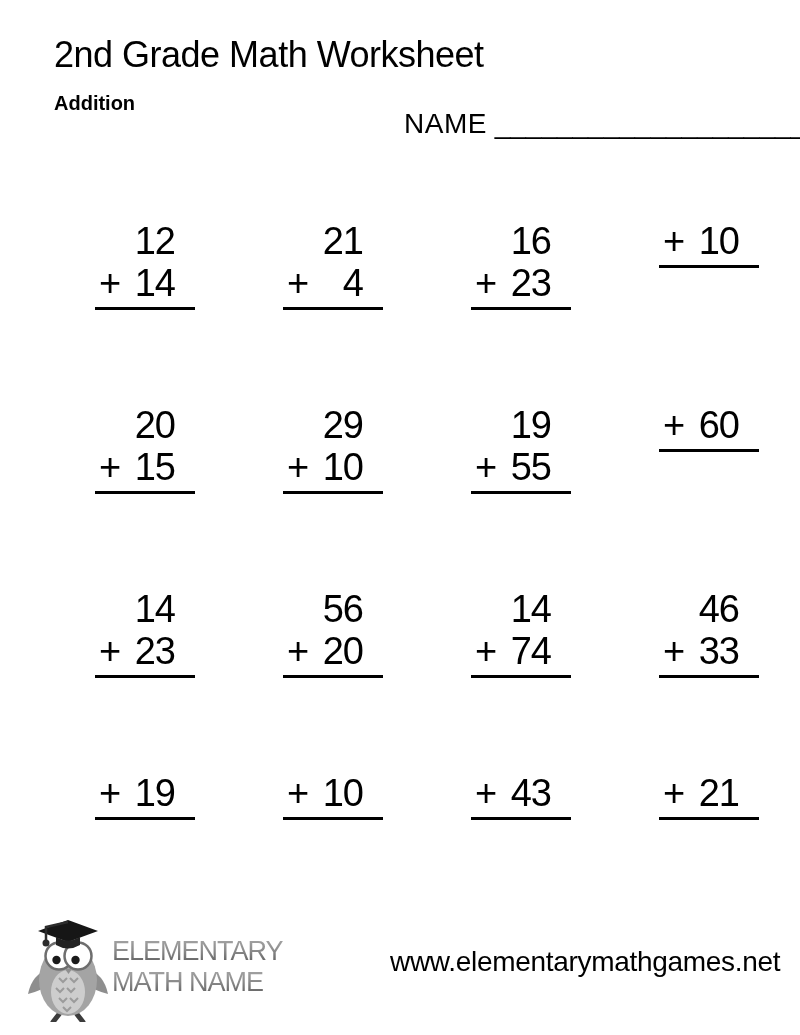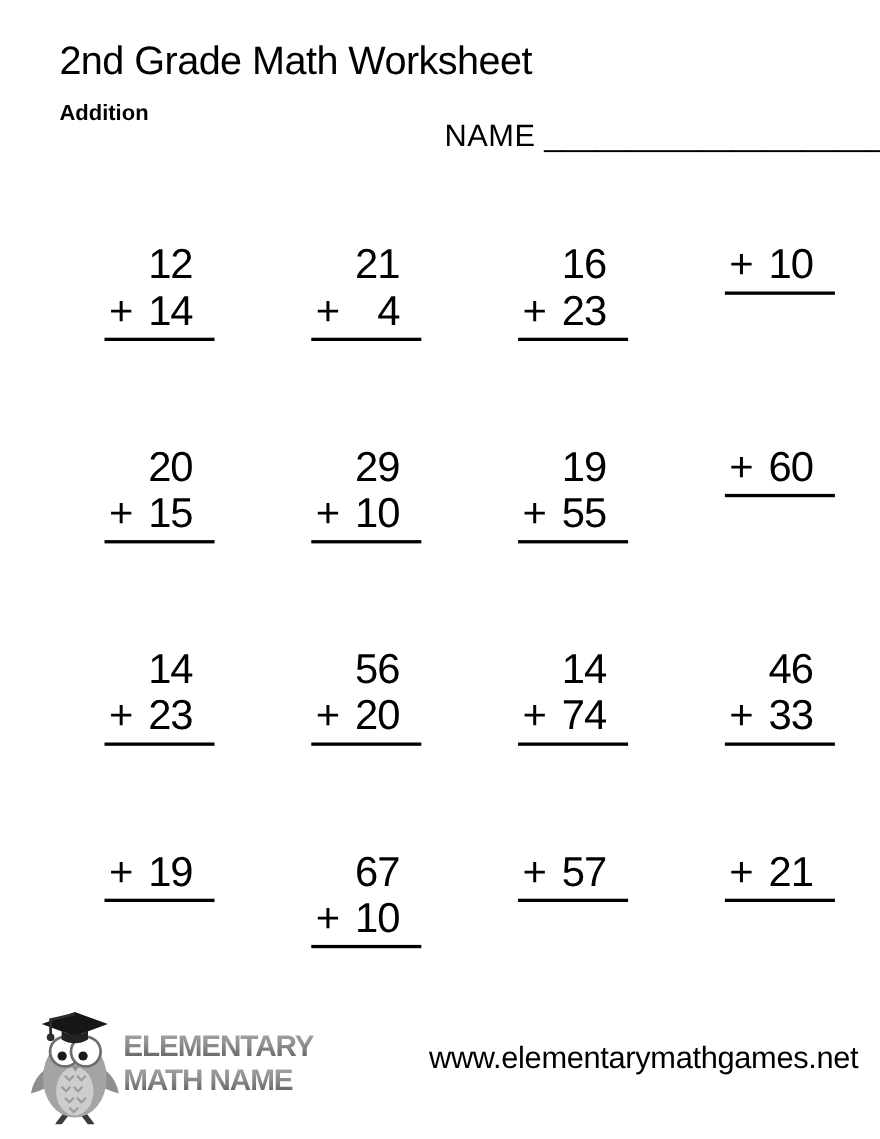--- a/index.html
+++ b/index.html
@@ -50,21 +50,21 @@
   .rule {
     margin-top: 3px;
     border-top: 3px solid #000;
     width: 100px; height: 0;
   }
 
   .owl { position: absolute; left: 24px; top: 916px; width: 88px; height: 106px; }
 
   .logo-text {
     position: absolute; left: 112px; top: 936px;
-    font-weight: bold; font-size: 27px; line-height: 31px;
+    font-weight: normal; font-size: 27px; line-height: 31px;
     letter-spacing: -1px; white-space: nowrap;
     color: #7d7d7d;
   }
   @supports (-webkit-background-clip: text) {
     .logo-text div {
       background: linear-gradient(180deg, #ababab 0%, #8d8d8d 45%, #535353 100%);
       -webkit-background-clip: text; background-clip: text; color: transparent;
     }
   }
 
@@ -196,32 +196,31 @@
 
     <div class="problem">
       <div class="plus-row">
         <span>+</span>
         <span>19</span>
       </div>
       <div class="rule"></div>
     </div>
 
     <div class="problem">
-      <div class="top-num">67</div>
       <div class="plus-row">
         <span>+</span>
         <span>10</span>
       </div>
       <div class="rule"></div>
     </div>
 
     <div class="problem">
       <div class="plus-row">
         <span>+</span>
-        <span>57</span>
+        <span>43</span>
       </div>
       <div class="rule"></div>
     </div>
 
     <div class="problem">
       <div class="plus-row">
         <span>+</span>
         <span>21</span>
       </div>
       <div class="rule"></div>

